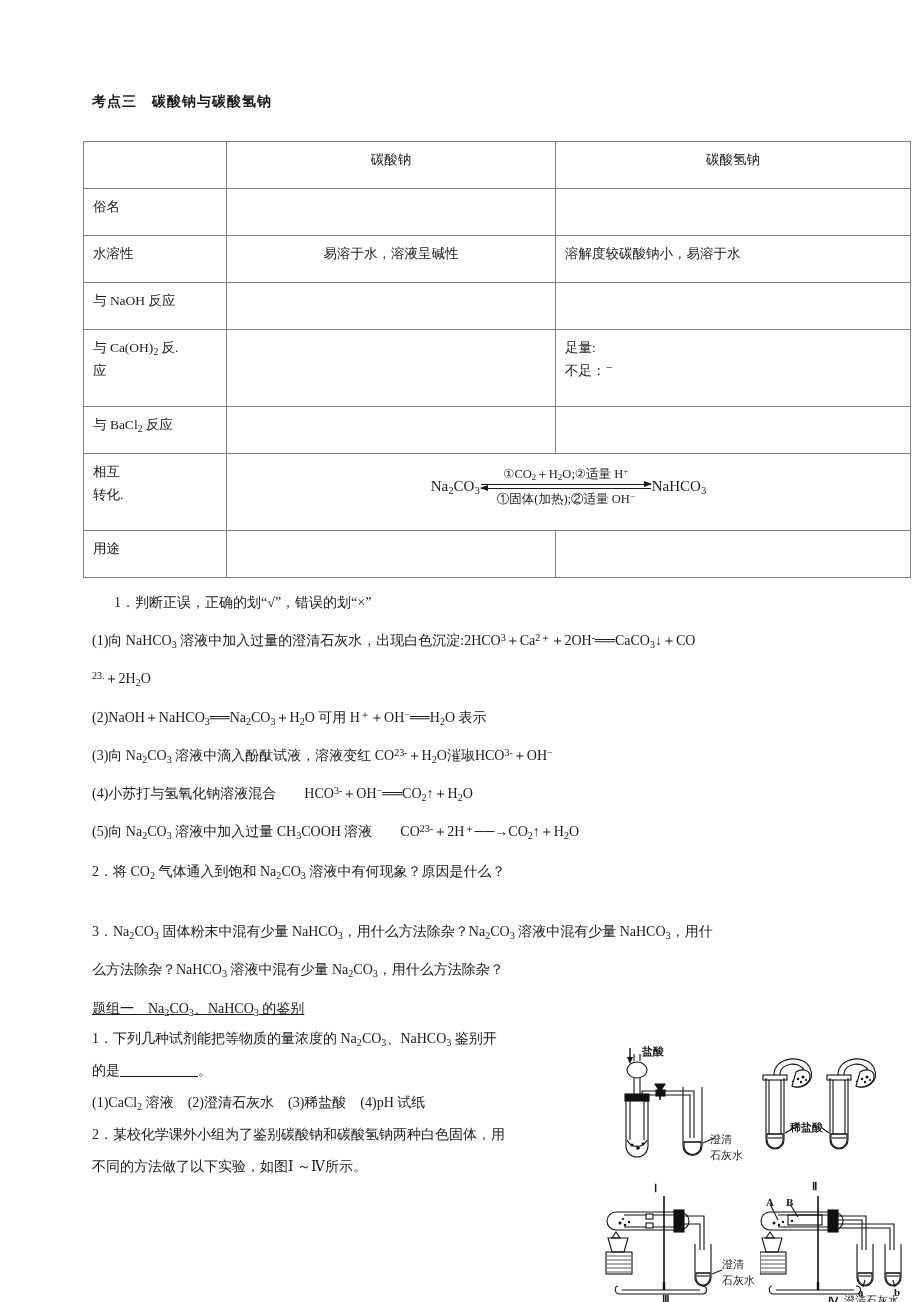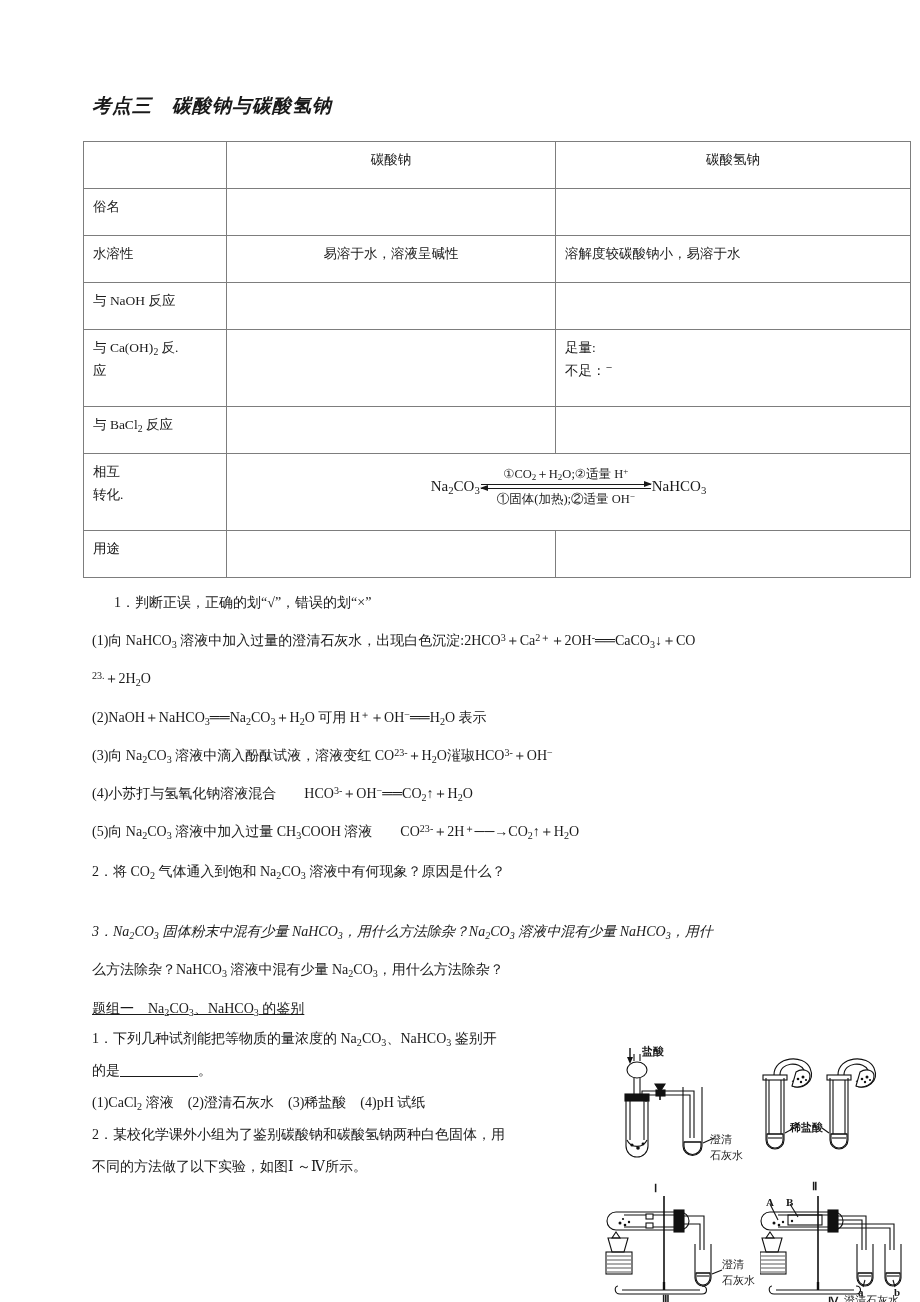--- a/index.html
+++ b/index.html
@@ -20,25 +20,24 @@
     left: 0; top: 0;
     width: 920px;
     height: 1302px;
   }
 
   
   .heading {
     position: absolute;
     left: 92px;
     top: 93px;
-    font-size: 19px;
+    font-size: 14px;
     font-weight: bold;
     letter-spacing: 1px;
     white-space: pre;
-    font-style: italic;
   }
 
   
   .cmp-table {
     position: absolute;
     left: 83px;
     top: 141px;
     width: 772px;
     border-collapse: collapse;
     table-layout: fixed;
@@ -247,21 +246,21 @@
     <div class="ln" style="left:92px; top:707px;">(2)NaOH＋NaHCO<sub>3</sub>══Na<sub>2</sub>CO<sub>3</sub>＋H<sub>2</sub>O 可用 H<sup>＋</sup>＋OH<sup>−</sup>══H<sub>2</sub>O 表示</div>
 
     <div class="ln" style="left:92px; top:745px;">(3)向 Na<sub>2</sub>CO<sub>3</sub> 溶液中滴入酚酞试液，溶液变红 CO<sup>23-</sup>＋H<sub>2</sub>O漼琡HCO<sup>3-</sup>＋OH<sup>−</sup></div>
 
     <div class="ln" style="left:92px; top:783px;">(4)小苏打与氢氧化钠溶液混合　　HCO<sup>3-</sup>＋OH<sup>−</sup>══CO<sub>2</sub>↑＋H<sub>2</sub>O</div>
 
     <div class="ln" style="left:92px; top:821px;">(5)向 Na<sub>2</sub>CO<sub>3</sub> 溶液中加入过量 CH<sub>3</sub>COOH 溶液　　CO<sup>23-</sup>＋2H<sup>＋</sup>──→CO<sub>2</sub>↑＋H<sub>2</sub>O</div>
 
     <div class="ln" style="left:92px; top:861px;">2．将 CO<sub>2</sub> 气体通入到饱和 Na<sub>2</sub>CO<sub>3</sub> 溶液中有何现象？原因是什么？</div>
 
-    <div class="ln" style="left:92px; top:921px;font-style:italic;">3．Na<sub>2</sub>CO<sub>3</sub> 固体粉末中混有少量 NaHCO<sub>3</sub>，用什么方法除杂？Na<sub>2</sub>CO<sub>3</sub> 溶液中混有少量 NaHCO<sub>3</sub>，用什</div>
+    <div class="ln" style="left:92px; top:921px;">3．Na<sub>2</sub>CO<sub>3</sub> 固体粉末中混有少量 NaHCO<sub>3</sub>，用什么方法除杂？Na<sub>2</sub>CO<sub>3</sub> 溶液中混有少量 NaHCO<sub>3</sub>，用什</div>
 
     <div class="ln" style="left:92px; top:959px;">么方法除杂？NaHCO<sub>3</sub> 溶液中混有少量 Na<sub>2</sub>CO<sub>3</sub>，用什么方法除杂？</div>
 
     <div class="ln" style="left:92px; top:998px;text-decoration:underline;">题组一　Na<sub>2</sub>CO<sub>3</sub>、NaHCO<sub>3</sub> 的鉴别</div>
 
     <div class="ln" style="left:92px; top:1028px;">1．下列几种试剂能把等物质的量浓度的 Na<sub>2</sub>CO<sub>3</sub>、NaHCO<sub>3</sub> 鉴别开</div>
 
     <div class="ln" style="left:92px; top:1060px;"><span>的是</span><span class="blank-line"></span><span>。</span></div>
 
     <div class="ln" style="left:92px; top:1092px;">(1)CaCl<sub>2</sub> 溶液　(2)澄清石灰水　(3)稀盐酸　(4)pH 试纸</div>

